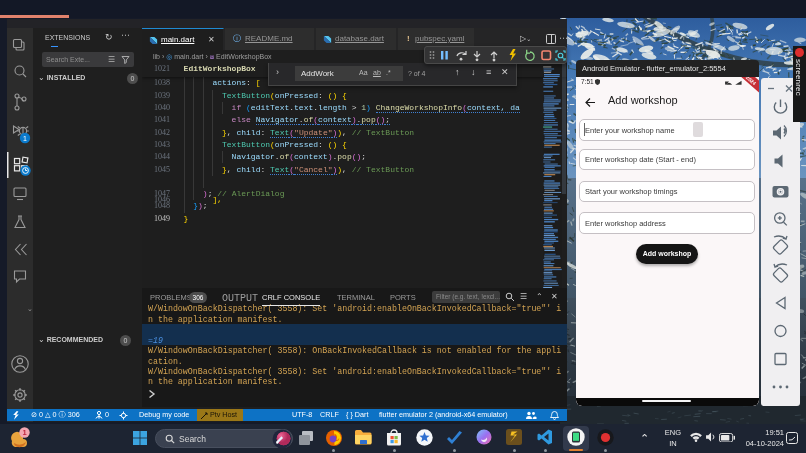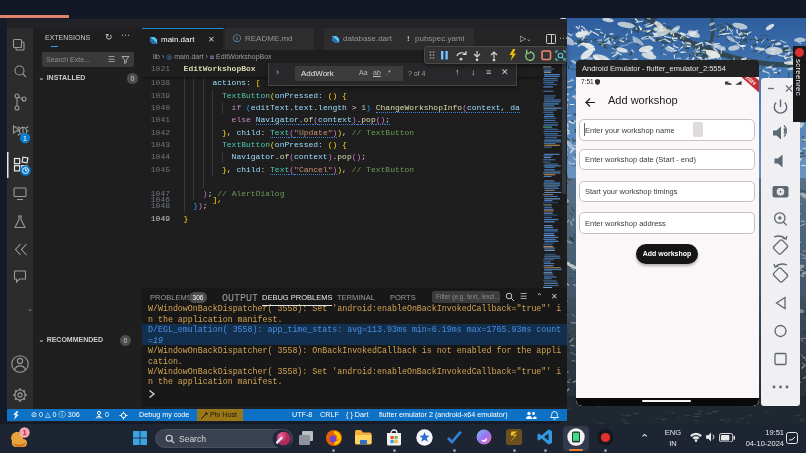--- a/index.html
+++ b/index.html
@@ -9,24 +9,24 @@
   
   #topbar{left:0;top:0;width:806px;height:18px;background:#131826;}
   
   #wall{left:560px;top:18px;width:246px;height:406px;}
   #wallb{left:0;top:18px;width:806px;height:406px;background:#151a28;}
   
   #vsc{left:7px;top:28px;width:560px;height:394px;background:#1e1e1e;}
   #actbar{left:0;top:0;width:26px;height:394px;background:#2c2c2c;}
   #sidebar{left:26px;top:0;width:109px;height:394px;background:#1f1f1f;}
   #tabbar{left:135px;top:0;width:425px;height:22px;background:#252526;}
-  .tab{position:absolute;top:0;height:22px;background:#2d2d2d;color:#969696;font-size:8px;line-height:22px;white-space:nowrap;border-right:1px solid #252526;box-sizing:border-box;}
+  .tab{position:absolute;top:0;height:22px;background:#2d2d2d;color:#969696;font-size:8px;line-height:22px;white-space:nowrap;border-right:1px solid #252526;box-sizing:border-box;text-decoration:underline;}
   #crumb{left:135px;top:22px;width:425px;height:13px;background:#1e1e1e;color:#9d9d9d;font-size:7px;line-height:13px;}
   #editor{left:135px;top:35px;width:425px;height:225px;background:#1e1e1e;overflow:hidden;}
-  .ln{position:absolute;left:0;width:28px;text-align:right;color:#6e7681;font-size:8px;font-family:Liberation Mono, monospace;}
+  .ln{position:absolute;left:0;width:28px;text-align:right;color:#6e7681;font-size:8px;font-family:Liberation Serif, serif;}
   .cl{position:absolute;left:32px;white-space:pre;font-size:8px;color:#d4d4d4;font-family:"Liberation Mono",monospace;}
   .row{position:absolute;height:12.3px;line-height:12.3px;width:425px;}
   #panel{left:135px;top:260px;width:425px;height:119px;background:#181818;}
   #statusbar{left:0;top:381px;width:560px;height:12px;background:#0d72c5;color:#fff;font-size:7.2px;line-height:12px;}
   
   #emutitle{left:576px;top:59.5px;width:183px;height:17.5px;background:#222222;border-radius:4px 4px 0 0;color:#e4e4e4;font-size:7.5px;line-height:18px;}
   #phone{left:576px;top:77px;width:183px;height:329px;background:#fbf7f8;border-radius:0 0 6px 6px;overflow:hidden;}
   #emupanel{left:761px;top:78px;width:39px;height:328px;background:#f0eff1;border-radius:3px;}
   #srec{left:793px;top:46px;width:13px;height:76px;background:#181818;}
   
@@ -980,21 +980,21 @@
             <path d="M1 1 l5 0 3 3 0 5 -8 -8 z" fill="#55c4f0"></path>
             <path d="M1 1 l8 8 -5 0 -3 -3 z" fill="#2a6db0"></path>
           </svg>
         <span style="padding-left:19px;">main.dart</span>
         <span class="abs" style="left:66px;top:0;color:#ccc;">✕</span>
       </div>
       <div class="tab" style="left:83px;width:90px;">
         <span class="abs" style="left:8px;top:0px;color:#75beff;font-size:8px;">ⓘ</span>
         <span style="padding-left:20px;">README.md</span>
       </div>
-      <div class="tab" style="left:182px;width:81px;">
+      <div class="tab" style="left:174px;width:81px;">
         <svg class="abs" style="left:7px;top:7px;" width="9" height="9" viewBox="0 0 10 10">
             <path d="M1 1 l5 0 3 3 0 5 -8 -8 z" fill="#55c4f0"></path>
             <path d="M1 1 l8 8 -5 0 -3 -3 z" fill="#2a6db0"></path>
           </svg>
         <span style="padding-left:19px;">database.dart</span>
       </div>
       <div class="tab" style="left:256px;width:77px;">
         <span class="abs" style="left:9px;top:0;color:#e2c08d;font-weight:bold;">!</span>
         <span style="padding-left:17px;">pubspec.yaml</span>
       </div>
@@ -1188,31 +1188,30 @@
   <div class="abs" style="left:202px;top:4px;color:#cccccc;font-size:9px;">↓</div>
   <div class="abs" style="left:217px;top:4px;color:#cccccc;font-size:9px;">≡</div>
   <div class="abs" style="left:232px;top:4px;color:#cccccc;font-size:9px;">✕</div>
 </div>
 </div>
       </div>
     <div class="abs" id="panel">
 <div class="abs" style="left:0;top:36px;width:425px;height:21px;background:#132f4e;"></div>
 <div class="abs mono" style="left:6px;top:16.2px;font-size:8.3px;color:#d2a353;white-space:pre;">W/WindowOnBackDispatcher( 3558): Set 'android:enableOnBackInvokedCallback="true"' i</div>
 <div class="abs mono" style="left:6px;top:26.6px;font-size:8.3px;color:#d2a353;white-space:pre;">n the application manifest.</div>
-<div class="abs mono" style="left:6px;top:37.1px;font-size:8.3px;color:#4a8fe0;white-space:pre;">D/EGL_emulation( 3558): app_time_stats: avg=113.93ms min=6.19ms max=1765.93ms count</div>
 <div class="abs mono" style="left:6px;top:47.5px;font-size:8.3px;color:#4a8fe0;white-space:pre;font-style:italic;">=19</div>
 <div class="abs mono" style="left:6px;top:58.0px;font-size:8.3px;color:#d2a353;white-space:pre;">W/WindowOnBackDispatcher( 3558): OnBackInvokedCallback is not enabled for the appli</div>
 <div class="abs mono" style="left:6px;top:68.5px;font-size:8.3px;color:#d2a353;white-space:pre;">cation.</div>
 <div class="abs mono" style="left:6px;top:78.9px;font-size:8.3px;color:#d2a353;white-space:pre;">W/WindowOnBackDispatcher( 3558): Set 'android:enableOnBackInvokedCallback="true"' i</div>
 <div class="abs mono" style="left:6px;top:89.3px;font-size:8.3px;color:#d2a353;white-space:pre;">n the application manifest.</div>
 
 <div class="abs" style="left:8px;top:5px;color:#9d9d9d;font-size:7.5px;">PROBLEMS</div>
 <div class="abs" style="left:47px;top:3.5px;width:18px;height:11px;border-radius:6px;background:#4d4d4d;color:#fff;font-size:6.5px;text-align:center;line-height:11px;">306</div>
 <div class="abs" style="left:80px;top:5px;color:#9d9d9d;font-size:10px;font-family:Liberation Mono, monospace;">OUTPUT</div>
-<div class="abs" style="left:120px;top:5px;color:#e7e7e7;font-size:7.5px;border-bottom:1px solid #e7e7e7;padding-bottom:3px;">DEBUG PROBLEMS</div>
+<div class="abs" style="left:120px;top:5px;color:#e7e7e7;font-size:7.5px;border-bottom:1px solid #e7e7e7;padding-bottom:3px;">CRLF CONSOLE</div>
 <div class="abs" style="left:195px;top:5px;color:#9d9d9d;font-size:7.5px;">TERMINAL</div>
 <div class="abs" style="left:248px;top:5px;color:#9d9d9d;font-size:7.5px;">PORTS</div>
 <div class="abs" style="left:290px;top:3px;width:68px;height:12px;background:#3c3c3c;border-radius:2px;">
           <span style="position:absolute;left:4px;top:2px;color:#8b8b8b;font-size:6.5px;white-space:nowrap;">Filter (e.g. text, !excl...</span>
         </div>
 <svg class="abs" style="left:363px;top:4px;" width="10" height="10" viewBox="0 0 10 10">
           <circle cx="4" cy="4" r="2.8" fill="none" stroke="#ccc" stroke-width="1"></circle>
           <line x1="6.2" y1="6.2" x2="9" y2="9" stroke="#ccc" stroke-width="1"></line>
         </svg>
 <div class="abs" style="left:378px;top:4px;color:#cccccc;font-size:8px;">☰</div>

